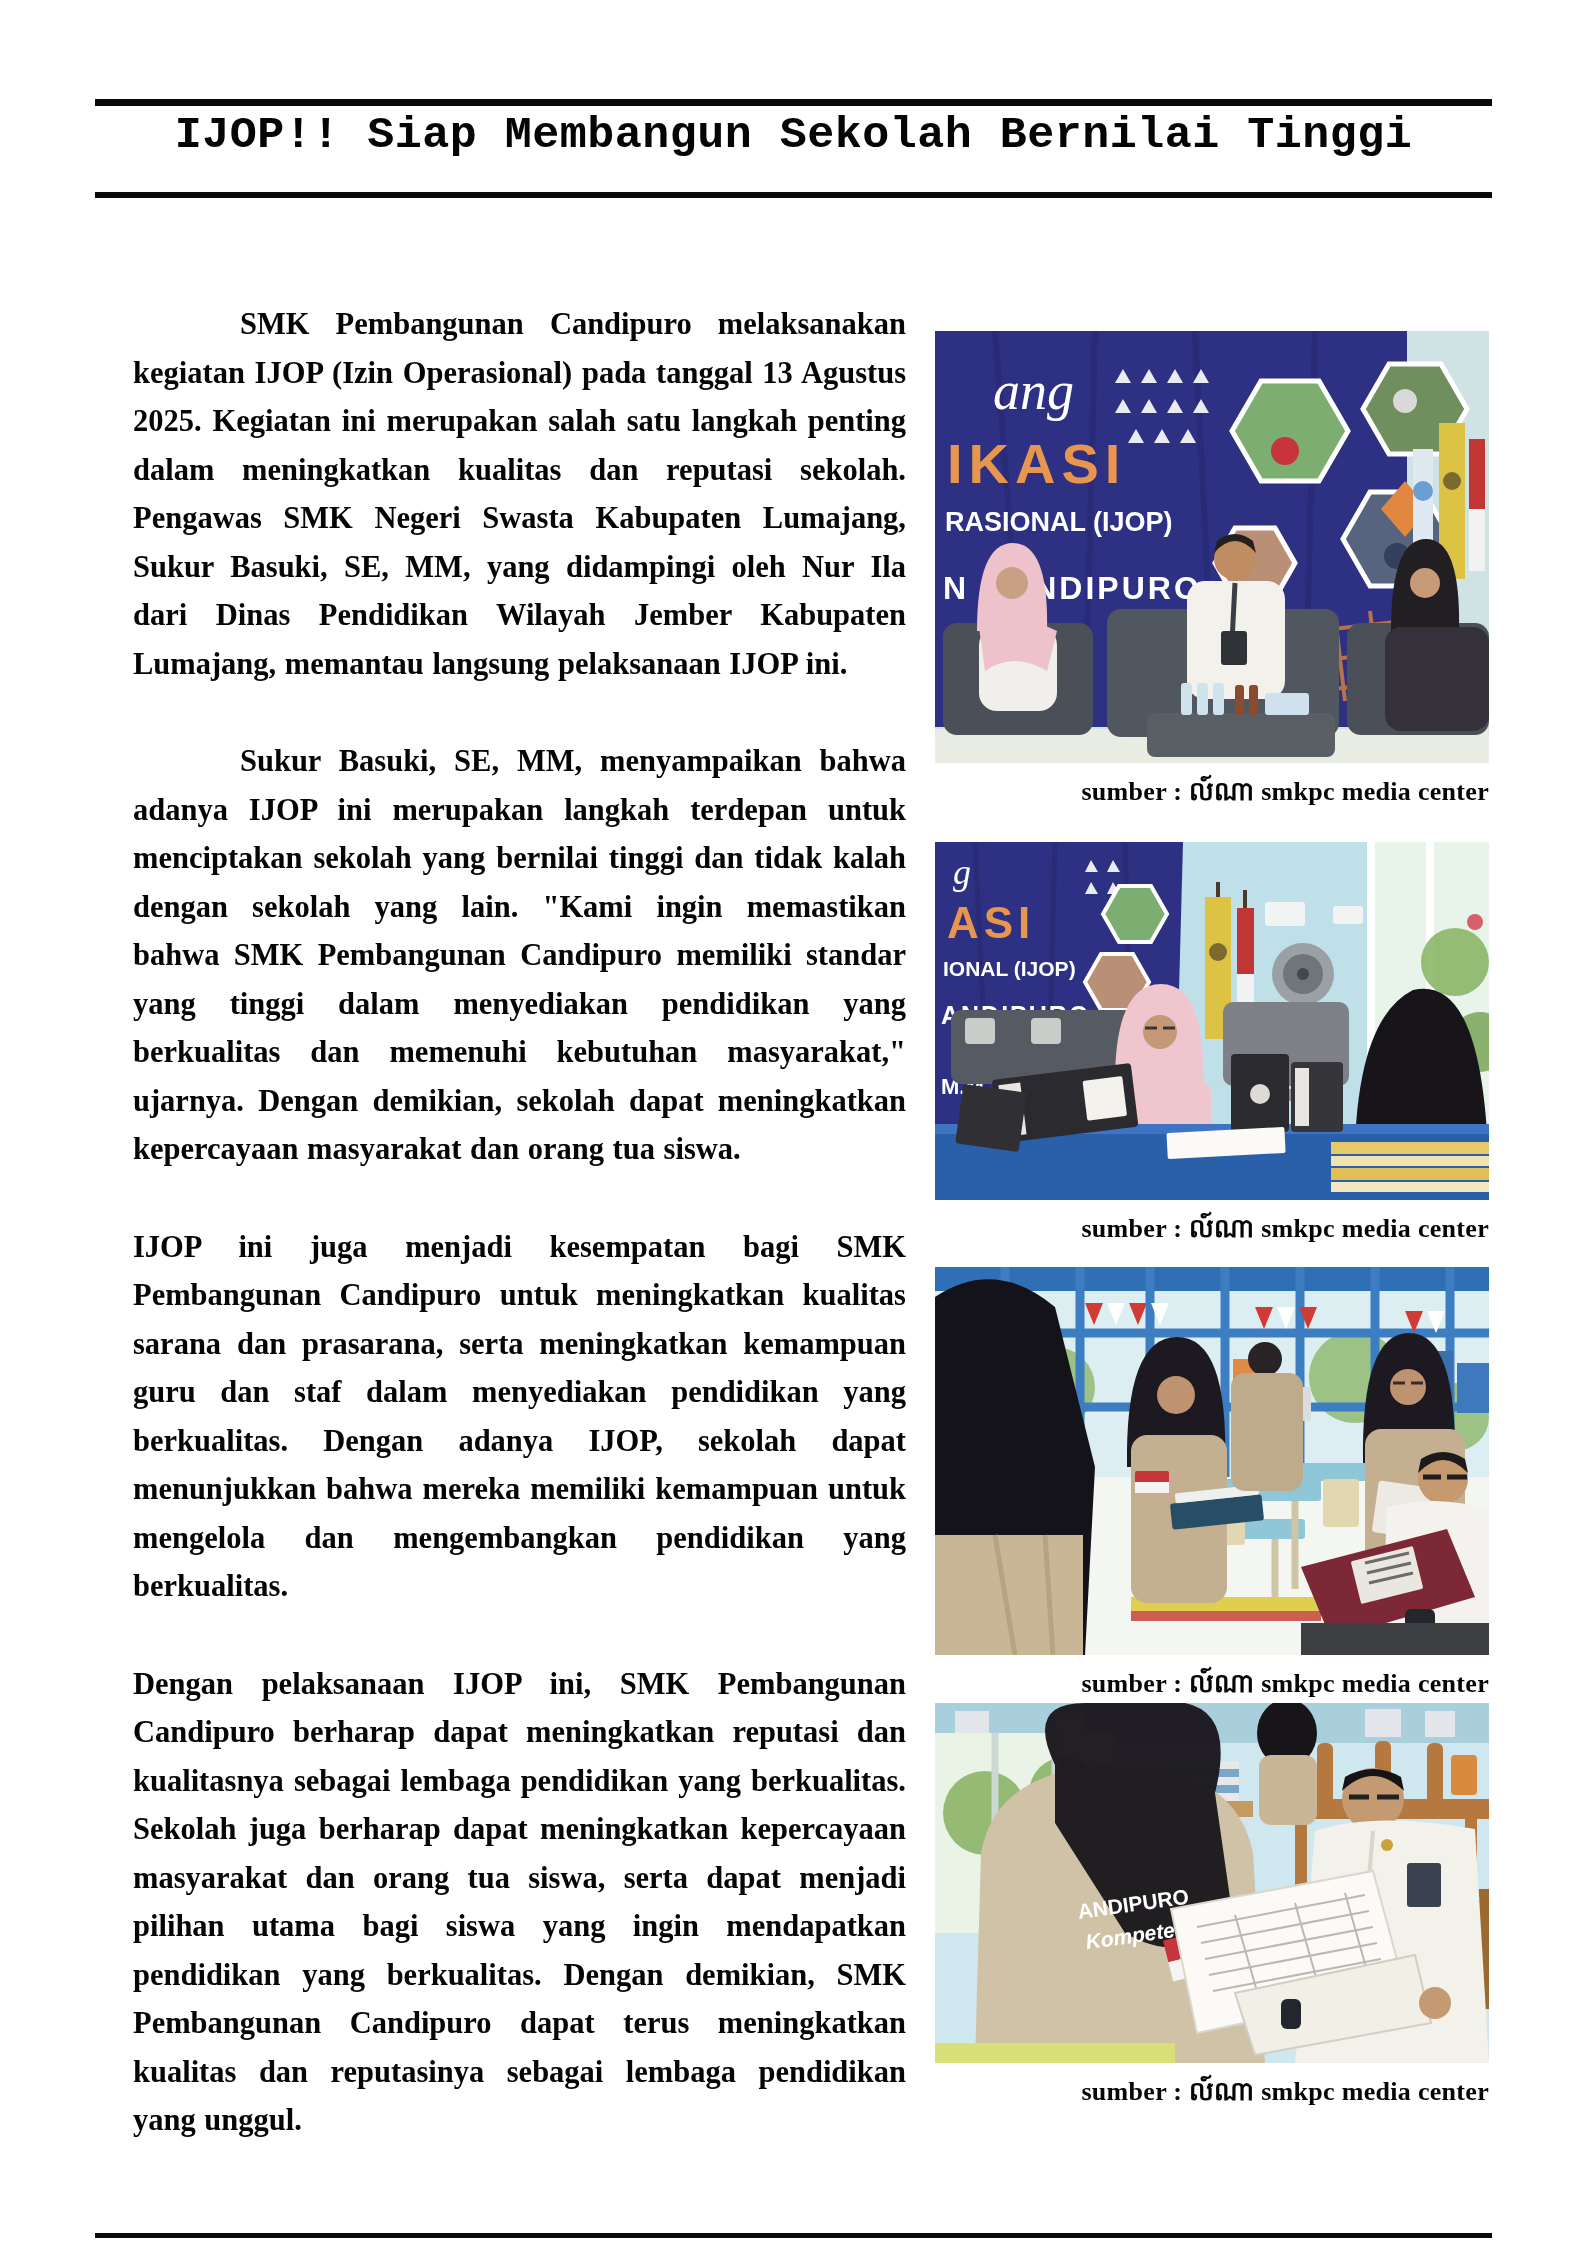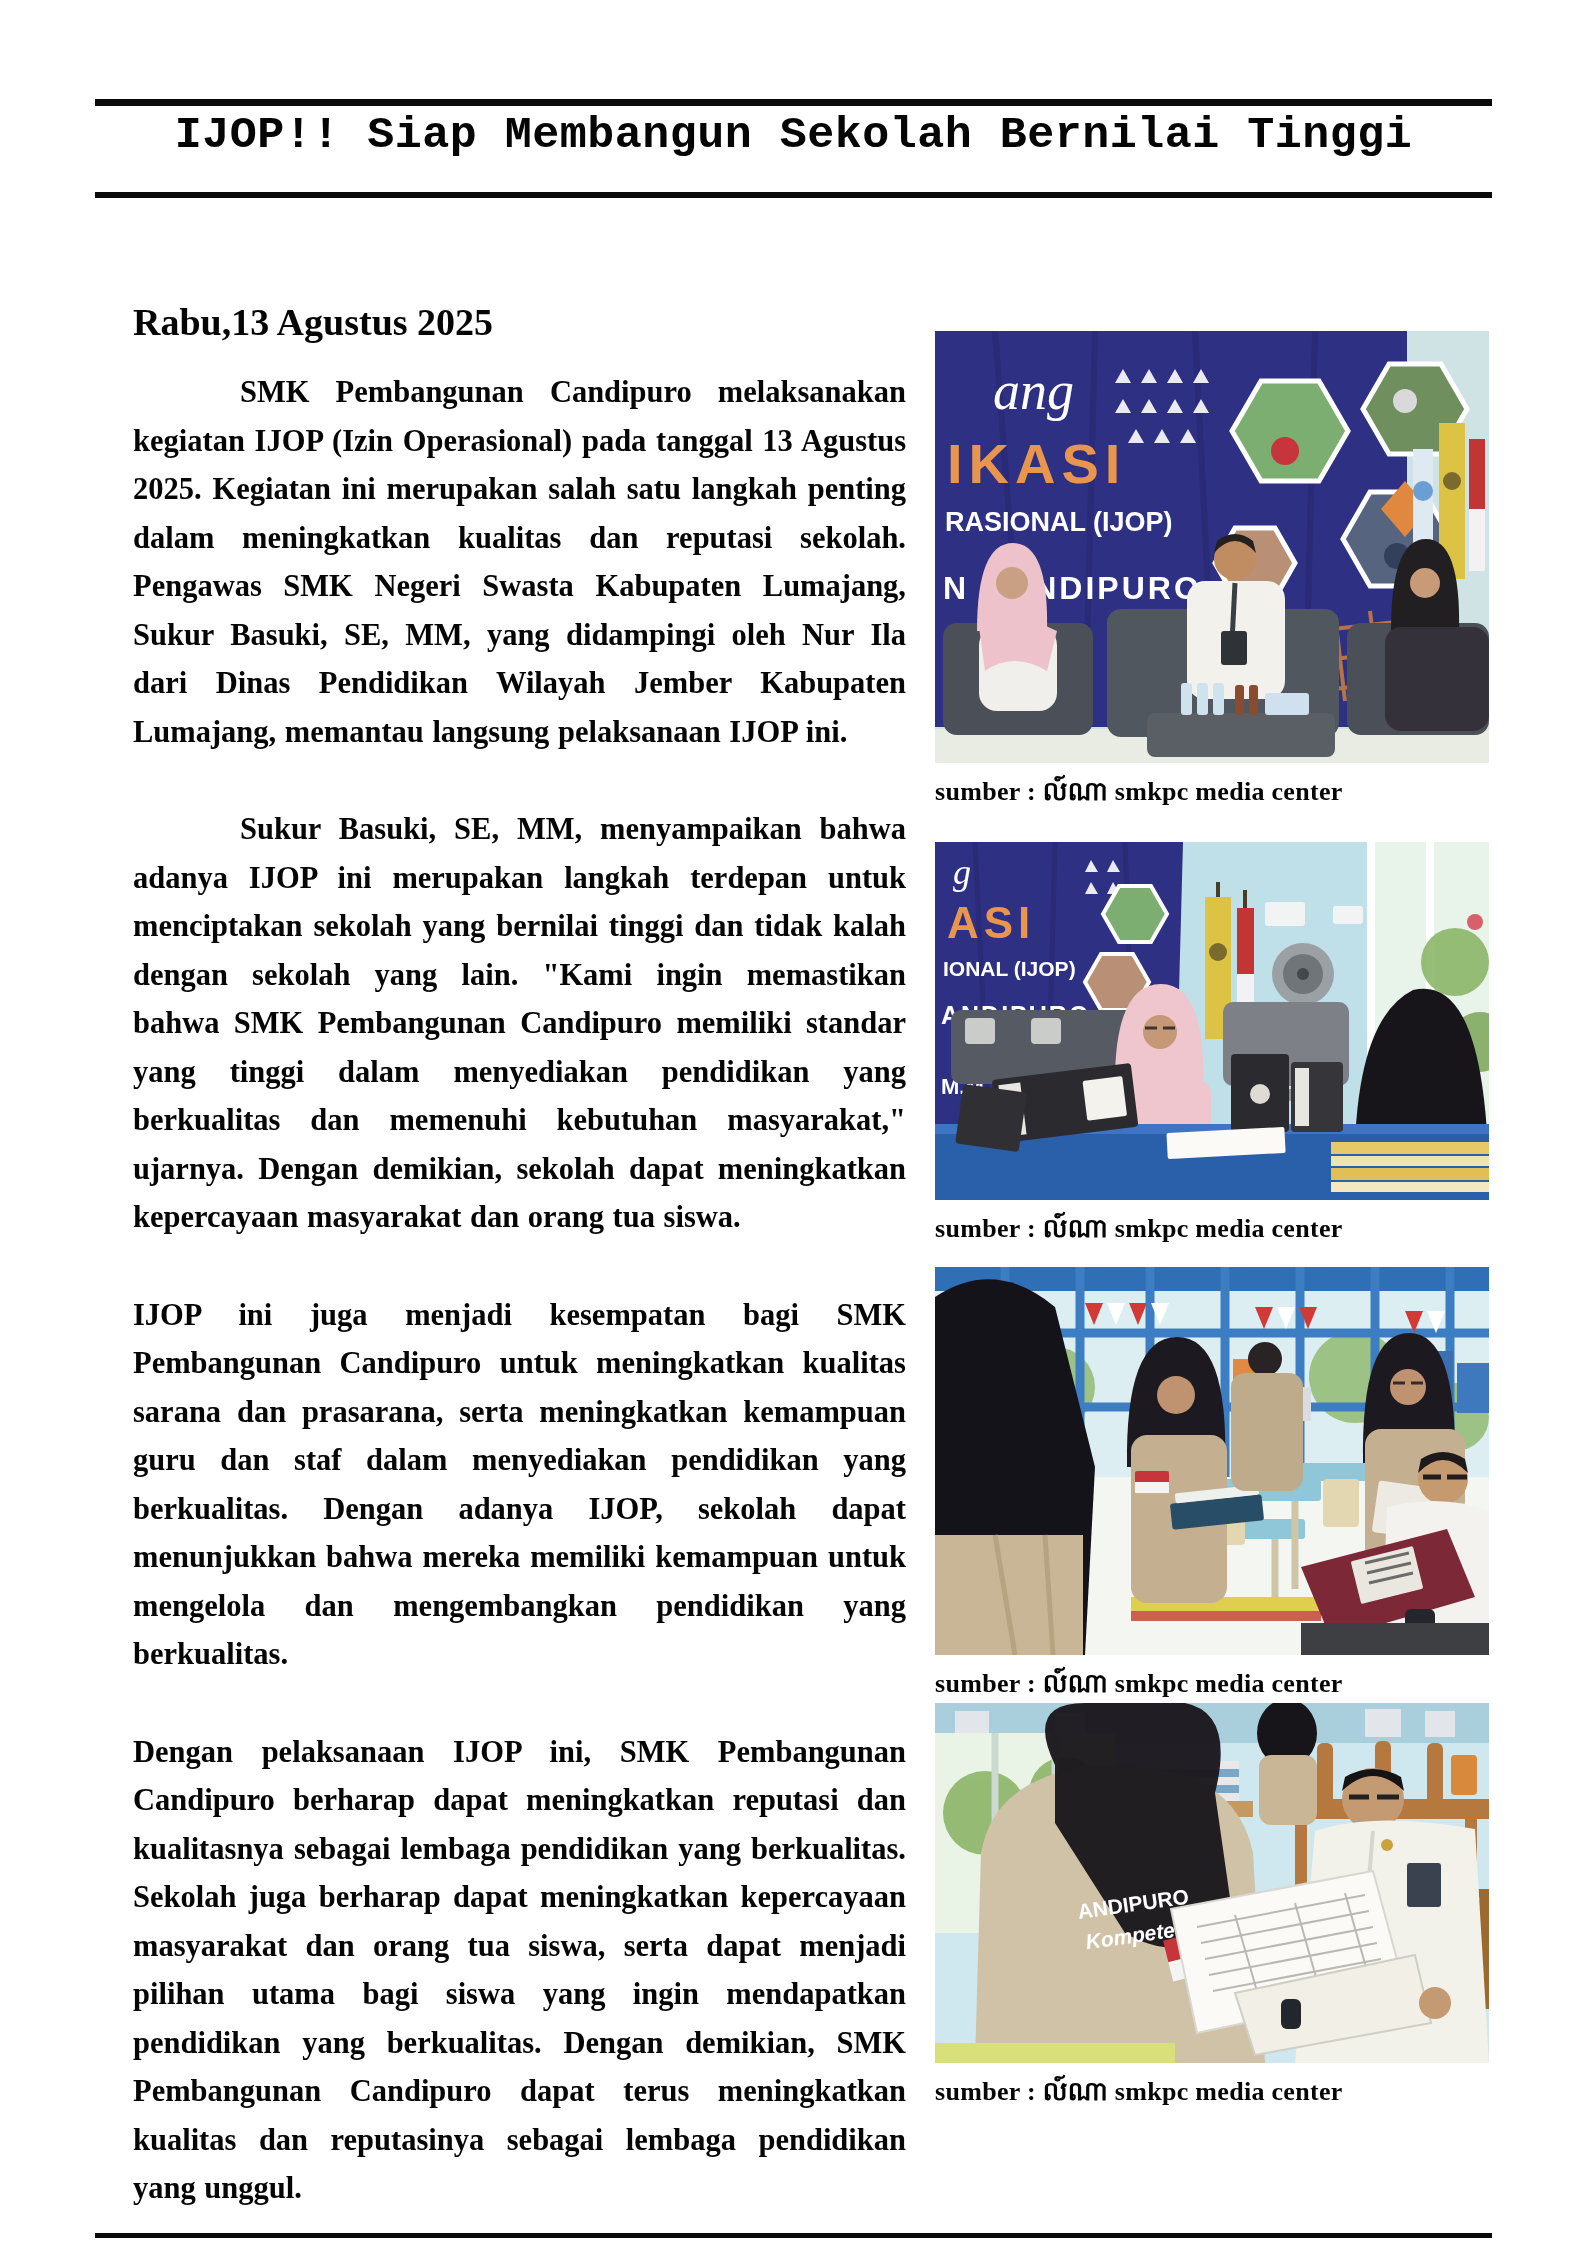--- a/index.html
+++ b/index.html
@@ -21,35 +21,34 @@
     font-size:30.5px; line-height:48.5px; text-align:justify; margin:0 0 49px 0;
     word-spacing:1px;
     font-weight:bold;
   }
   .para.indent { text-indent:107px; }
   .photos { position:absolute; left:935px; top:0; width:554px; height:2245px; }
   figure { position:absolute; left:0; width:554px; margin:0; }
   .f1 { top:331px; } .f2 { top:842px; } .f3 { top:1267px; } .f4 { top:1703px; }
   figure svg { display:block; width:554px; }
   figcaption {
-    margin-top:12px; text-align:left; font-size:26px; font-weight:600;
+    margin-top:12px; text-align:right; font-size:26px; font-weight:600;
     letter-spacing:0.3px;
   }
 </style>
 </head>
 <body>
 
 <div class="page">
 
   <div class="rule rule-top"></div>
   <h1 class="page-title">IJOP!! Siap Membangun Sekolah Bernilai Tinggi</h1>
   <div class="rule rule-title"></div>
 
   <section class="article">
-    <h2 class="date-heading">Rabu,13 Agustus 2025</h2>
     <p class="para indent">SMK Pembangunan Candipuro melaksanakan kegiatan IJOP (Izin Operasional) pada tanggal 13 Agustus 2025. Kegiatan ini merupakan salah satu langkah penting dalam meningkatkan kualitas dan reputasi sekolah. Pengawas SMK Negeri Swasta Kabupaten Lumajang, Sukur Basuki, SE, MM, yang didampingi oleh Nur Ila dari Dinas Pendidikan Wilayah Jember Kabupaten Lumajang, memantau langsung pelaksanaan IJOP ini.</p>
     <p class="para indent">Sukur Basuki, SE, MM, menyampaikan bahwa adanya IJOP ini merupakan langkah terdepan untuk menciptakan sekolah yang bernilai tinggi dan tidak kalah dengan sekolah yang lain. "Kami ingin memastikan bahwa SMK Pembangunan Candipuro memiliki standar yang tinggi dalam menyediakan pendidikan yang berkualitas dan memenuhi kebutuhan masyarakat," ujarnya. Dengan demikian, sekolah dapat meningkatkan kepercayaan masyarakat dan orang tua siswa.</p>
     <p class="para">IJOP ini juga menjadi kesempatan bagi SMK Pembangunan Candipuro untuk meningkatkan kualitas sarana dan prasarana, serta meningkatkan kemampuan guru dan staf dalam menyediakan pendidikan yang berkualitas. Dengan adanya IJOP, sekolah dapat menunjukkan bahwa mereka memiliki kemampuan untuk mengelola dan mengembangkan pendidikan yang berkualitas.</p>
     <p class="para">Dengan pelaksanaan IJOP ini, SMK Pembangunan Candipuro berharap dapat meningkatkan reputasi dan kualitasnya sebagai lembaga pendidikan yang berkualitas. Sekolah juga berharap dapat meningkatkan kepercayaan masyarakat dan orang tua siswa, serta dapat menjadi pilihan utama bagi siswa yang ingin mendapatkan pendidikan yang berkualitas. Dengan demikian, SMK Pembangunan Candipuro dapat terus meningkatkan kualitas dan reputasinya sebagai lembaga pendidikan yang unggul.</p>
   </section>
 
   <aside class="photos">
 
     <figure class="f1">
       <svg viewBox="0 0 554 432" xmlns="http://www.w3.org/2000/svg">

